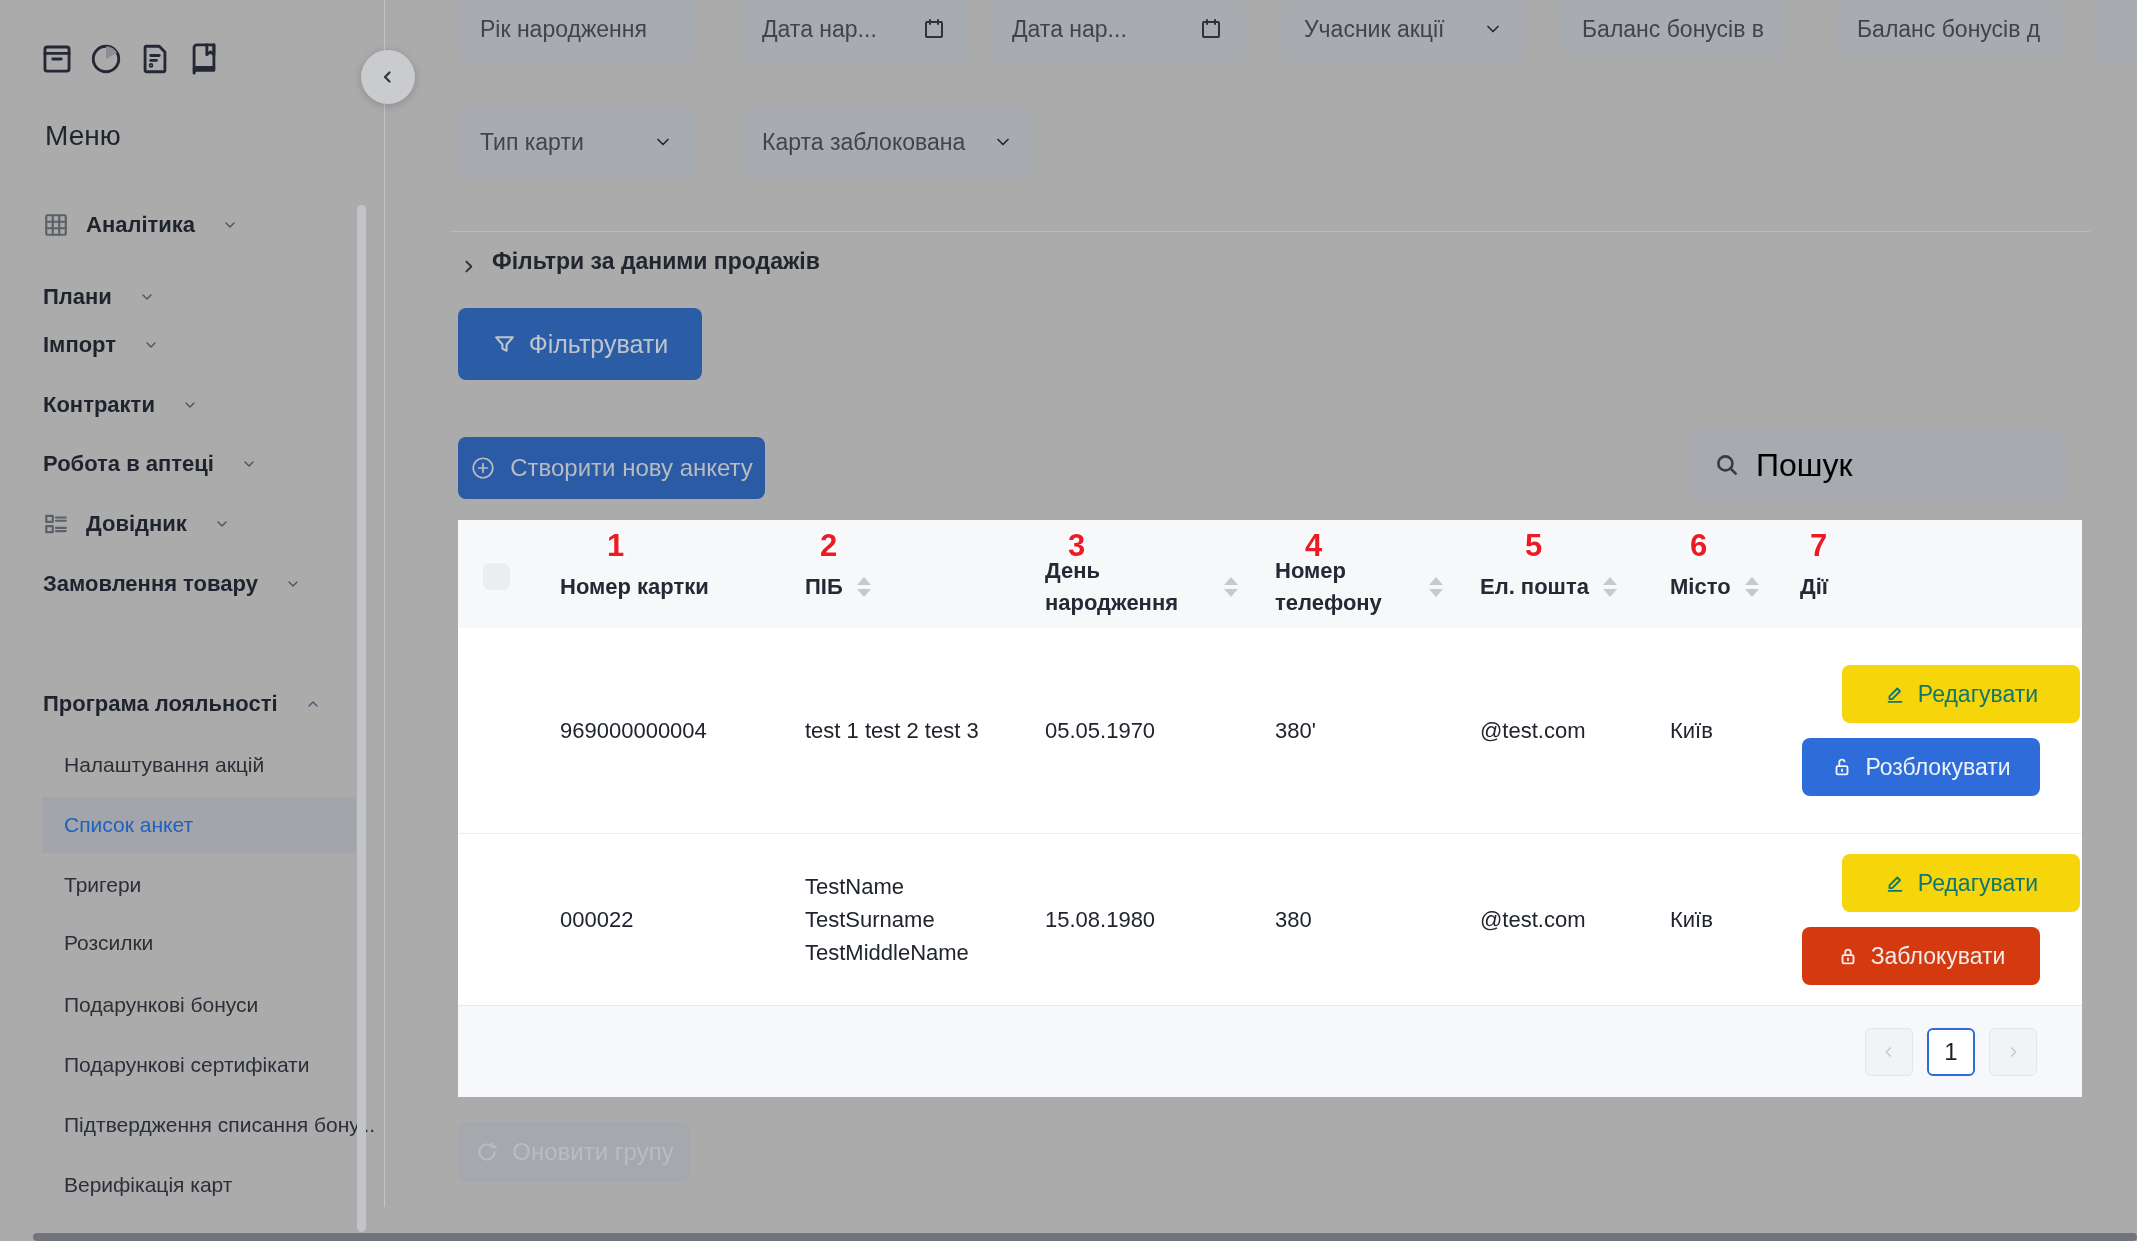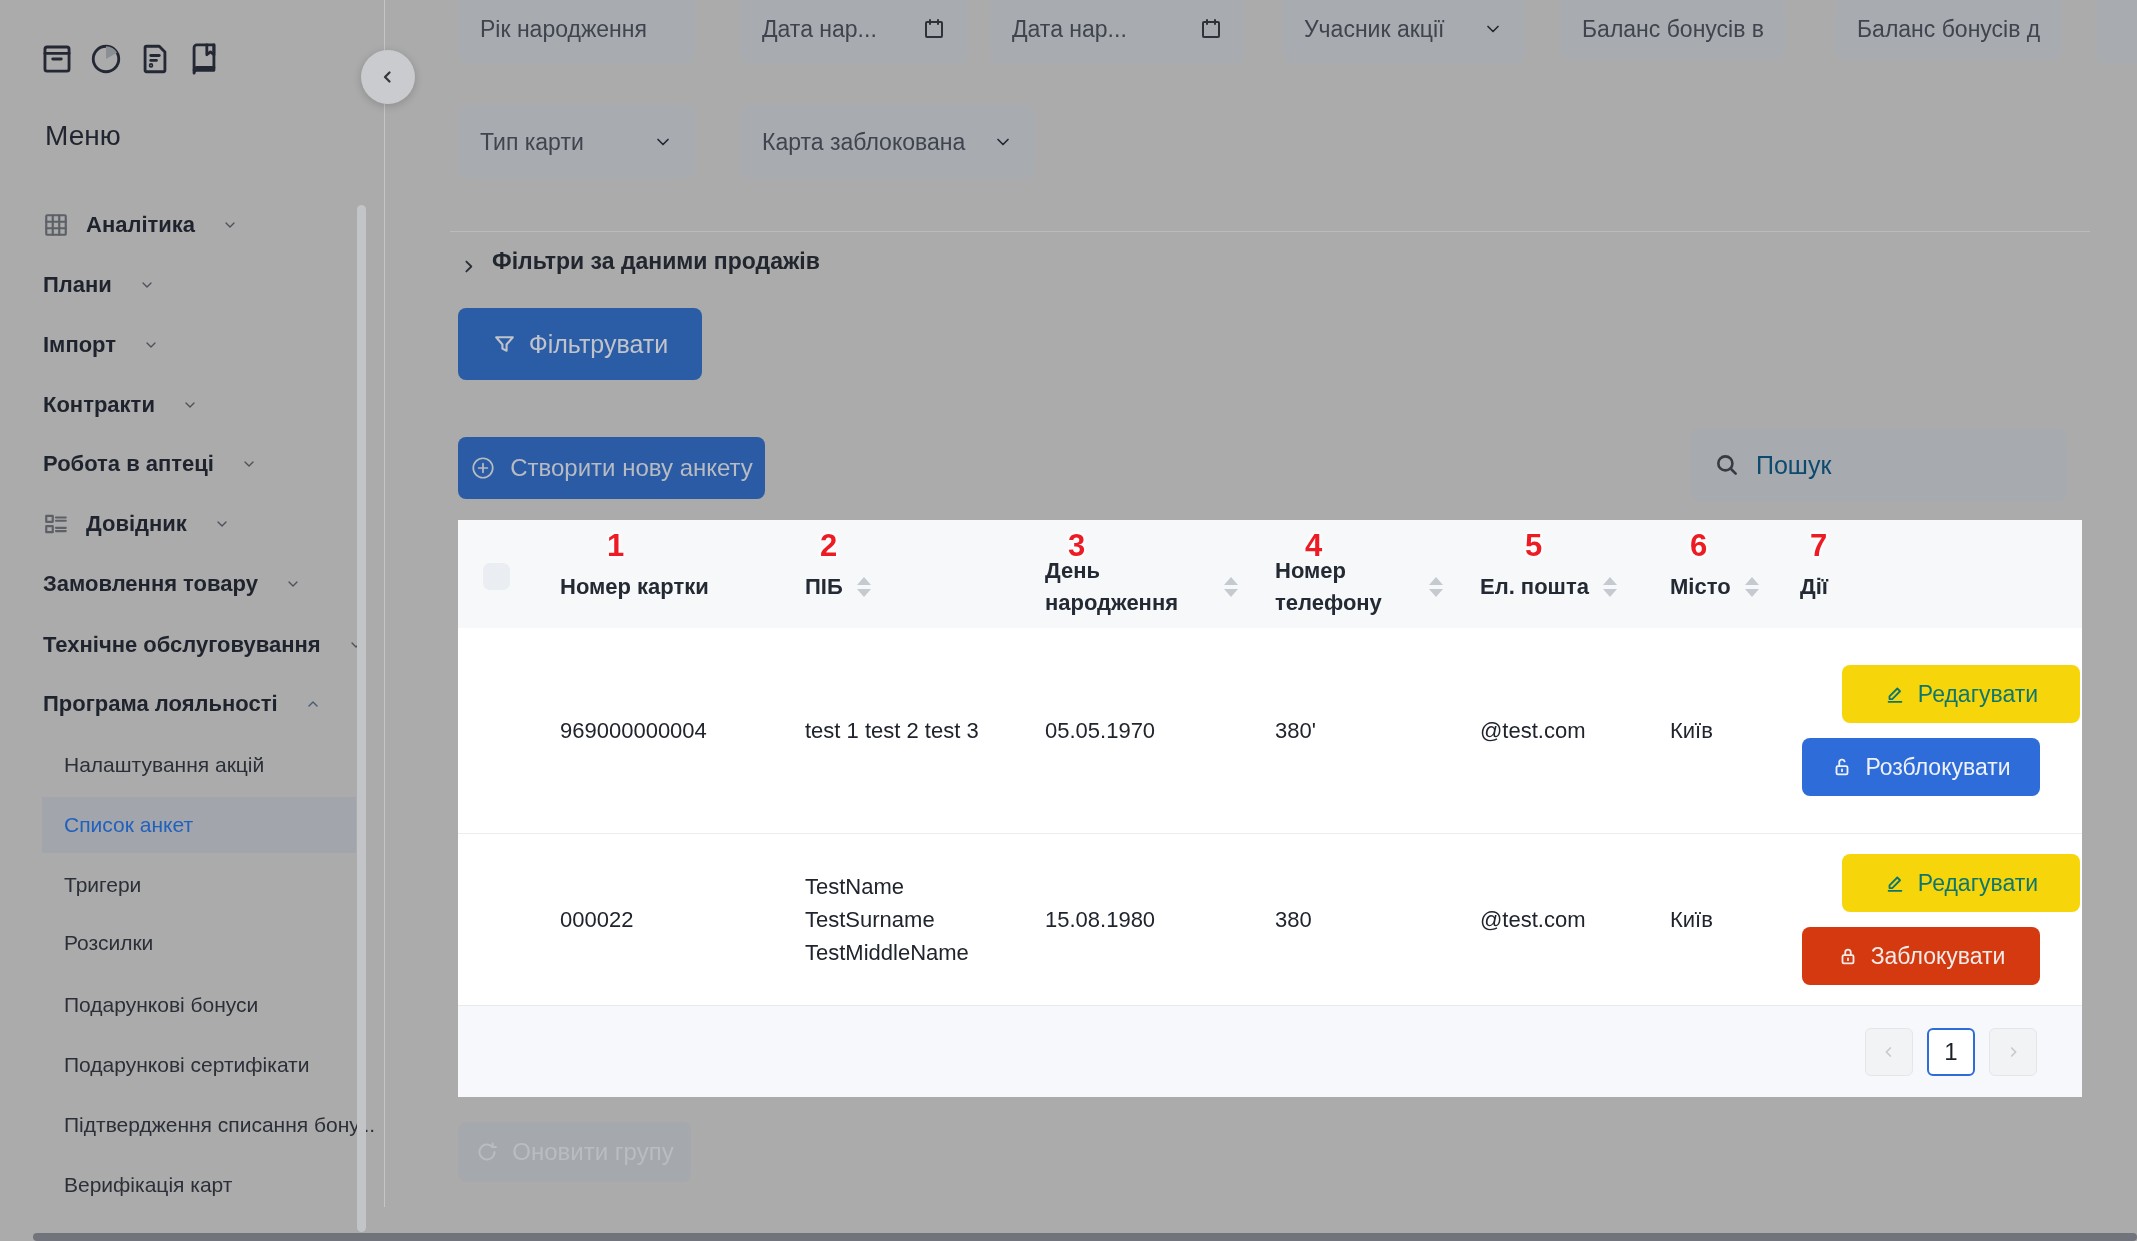--- a/index.html
+++ b/index.html
@@ -46,21 +46,21 @@
                 background:#2b5ca6; color:#c0c4ca; font-size:25px; display:flex; align-items:center;
                 justify-content:center; gap:12px; border:none; }
   .filter-btn .ic { width:25px; height:25px; }
   .create-btn { position:absolute; left:458px; top:437px; width:307px; height:62px; border-radius:8px;
                 background:#2b5ba5; color:#b7bbc2; font-size:24px; display:flex; align-items:center;
                 justify-content:center; gap:14px; border:none; }
   .create-btn .ic { width:26px; height:26px; stroke-width:1.6; }
   .search-box { position:absolute; left:1690px; top:428px; width:377px; height:74px; border-radius:10px;
                 background:#a7aaaf; display:flex; align-items:center; padding:0 24px; gap:16px; }
   .search-box .ic { width:26px; height:26px; color:#363b44; stroke-width:2.4; }
-  .search-box .ph { font-size:25px; color:#0c4a6e; }
+  .search-box .ph { font-size:32px; color:#000000; }
 
   
   .tbl { position:absolute; left:458px; top:520px; width:1624px; height:577px; background:#fff; }
   .grid8 { display:grid; grid-template-columns:77px 245px 240px 230px 205px 190px 130px 307px; }
   .thead { height:108px; background:#f7f8fa; align-items:center; }
   .th { position:relative; height:100%; display:flex; align-items:center; padding:26px 0 0 25px;
         font-size:22px; font-weight:700; color:#242a34; line-height:1.45; }
   .annot { position:absolute; top:4px; font-size:31px; font-weight:700; color:#ed1c24;
            text-shadow:-2px 0 3px #fff, 2px 0 3px #fff, 0 -2px 3px #fff, 0 2px 3px #fff; }
   .sort { display:flex; flex-direction:column; gap:4px; margin-left:14px; }
@@ -143,21 +143,21 @@
           <line x1="15" y1="3" x2="15" y2="21"></line>
         </svg>
       </span>
     <span>Аналітика</span>
     <span class="chev">
         <svg class="ic" viewBox="0 0 24 24">
           <polyline points="6,9 12,15 18,9"></polyline>
         </svg>
       </span>
   </div>
-  <div class="nav-item" style="top:264px">
+  <div class="nav-item" style="top:276px">
     <span>Плани</span>
     <span class="chev">
         <svg class="ic" viewBox="0 0 24 24">
           <polyline points="6,9 12,15 18,9"></polyline>
         </svg>
       </span>
   </div>
   <div class="nav-item" style="top:324px">
     <span>Імпорт</span>
     <span class="chev">
@@ -195,28 +195,20 @@
       </span>
     <span>Довідник</span>
     <span class="chev">
         <svg class="ic" viewBox="0 0 24 24">
           <polyline points="6,9 12,15 18,9"></polyline>
         </svg>
       </span>
   </div>
   <div class="nav-item" style="top:563px">
     <span>Замовлення товару</span>
-    <span class="chev">
-        <svg class="ic" viewBox="0 0 24 24">
-          <polyline points="6,9 12,15 18,9"></polyline>
-        </svg>
-      </span>
-  </div>
-  <div class="nav-item" style="top:624px">
-    <span>Технічне обслуговування</span>
     <span class="chev">
         <svg class="ic" viewBox="0 0 24 24">
           <polyline points="6,9 12,15 18,9"></polyline>
         </svg>
       </span>
   </div>
   <div class="nav-item" style="top:683px">
     <span>Програма лояльності</span>
     <span class="chev up">
         <svg class="ic" viewBox="0 0 24 24">

